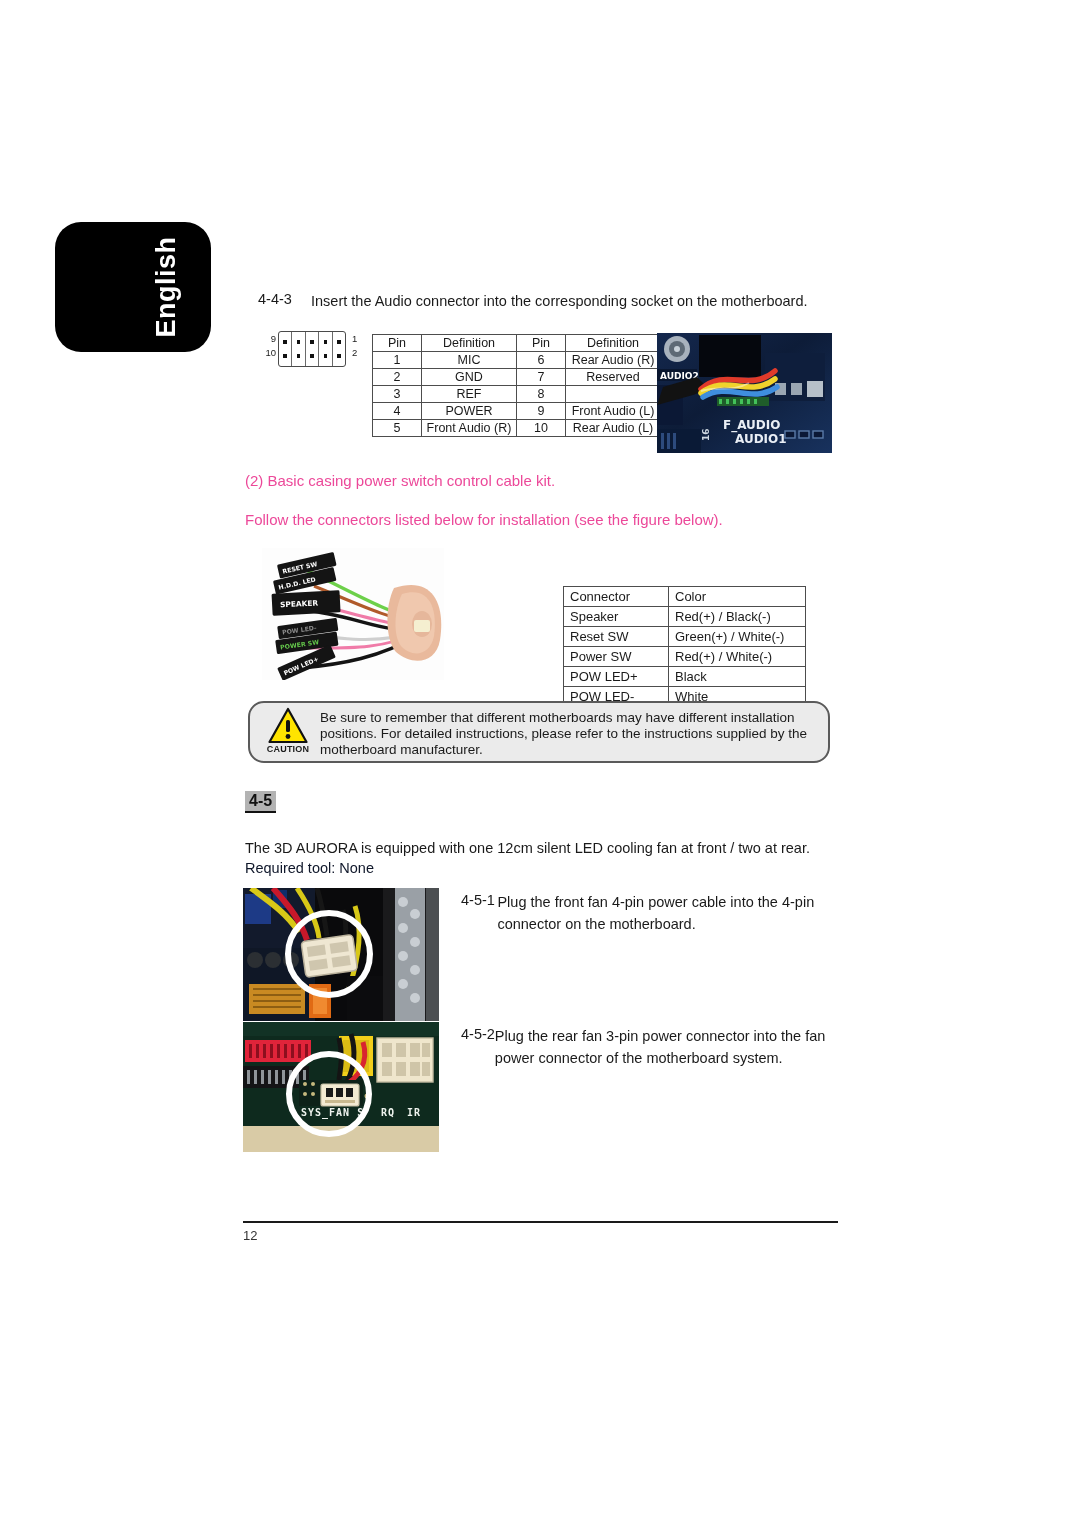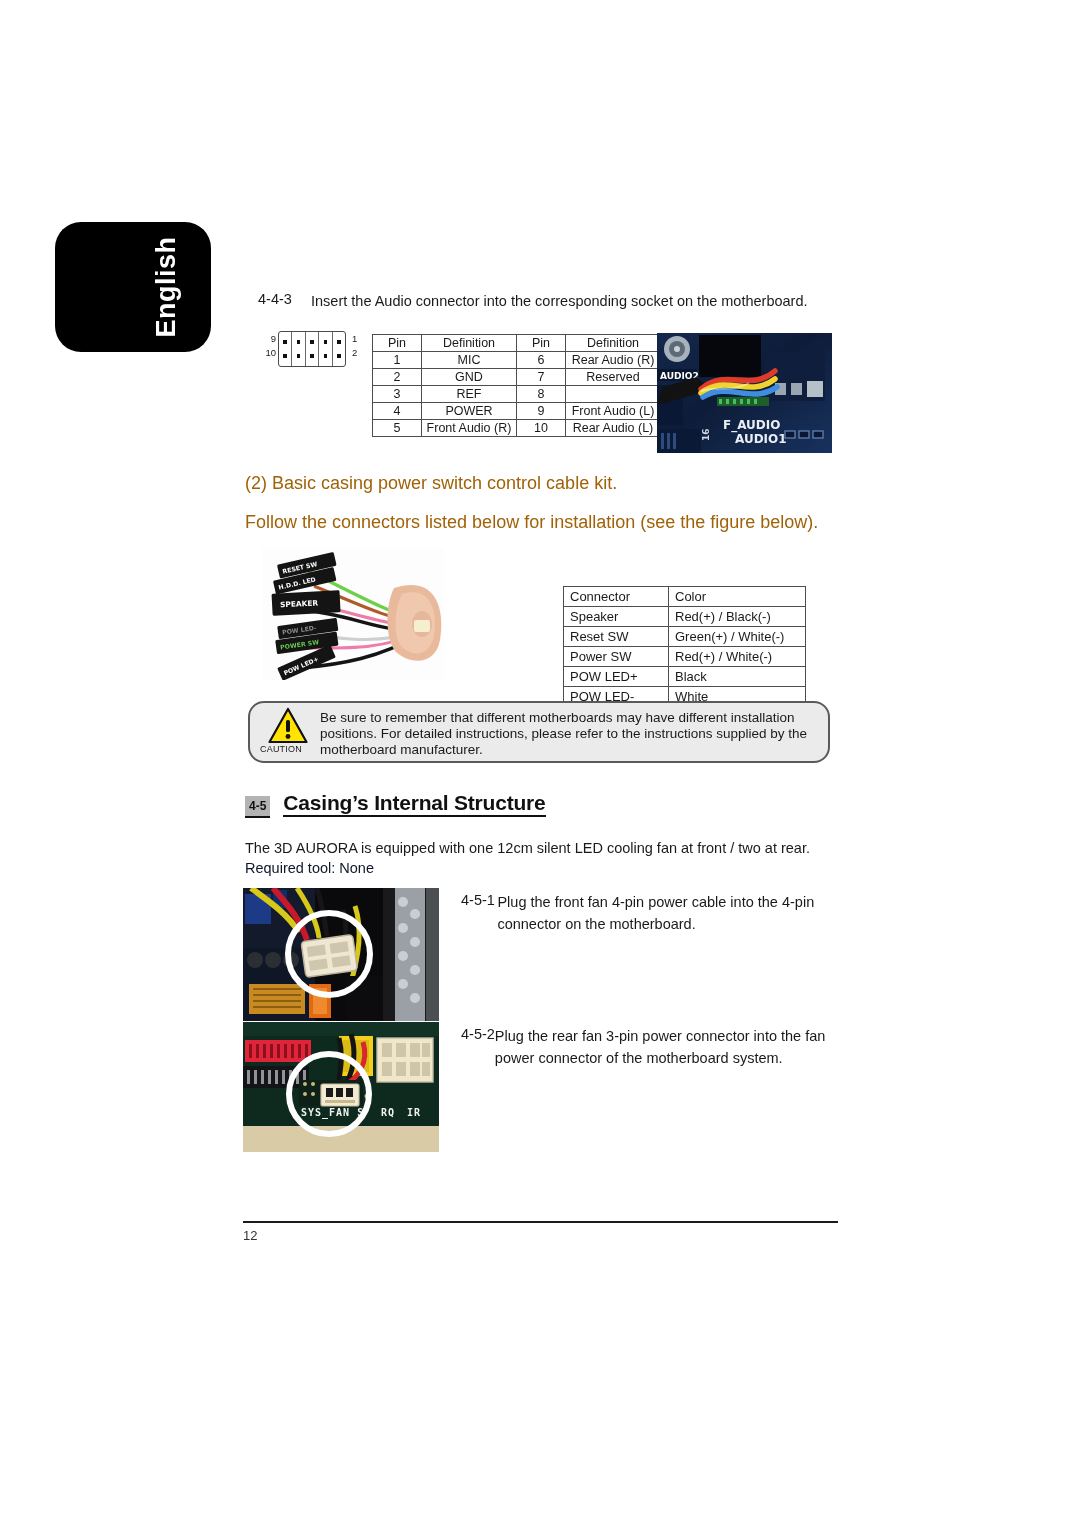--- a/index.html
+++ b/index.html
@@ -39,23 +39,23 @@
     transform-origin: center center;
     color: #ffffff;
     font-size: 27px;
     font-weight: bold;
     letter-spacing: 0.5px;
     white-space: nowrap;
   }
 
   
   .body-text {
-    font-size: 18px;
+    font-size: 15px;
     line-height: 1.45;
-    color: #a16207;
+    color: #ec4899;
   }
 
   .step-row {
     position: absolute;
     display: flex;
     align-items: flex-start;
   }
   .step-num {
     font-size: 14.5px;
     font-weight: normal;
@@ -181,23 +181,23 @@
     top: 4px;
     width: 56px;
     height: 54px;
   }
   .caution-tri { position: absolute; left: 8px; top: 0px; width: 40px; height: 38px; }
   .caution-label {
     position: absolute;
     left: 0;
     top: 37px;
     width: 56px;
-    text-align: left;
+    text-align: center;
     font-size: 9px;
-    font-weight: normal;
+    font-weight: bold;
     letter-spacing: 0.2px;
     color: #1a1a1a;
   }
   .caution-text {
     position: absolute;
     left: 70px;
     top: 7px;
     width: 500px;
     font-size: 13.5px;
     line-height: 16px;
@@ -208,21 +208,21 @@
   .sec-head {
     position: absolute;
     left: 245px;
     top: 791px;
     display: flex;
     align-items: baseline;
   }
   .sec-num {
     background: #b3b3b3;
     color: #111111;
-    font-size: 12px;
+    font-size: 16px;
     font-weight: bold;
     padding: 1px 4px 1px 4px;
     line-height: 18px;
     border-bottom: 2.5px solid #111111;
   }
   .sec-title {
     margin-left: 13px;
     font-size: 21px;
     font-weight: bold;
     color: #111111;
@@ -481,21 +481,20 @@
         <rect x="18" y="13" width="4" height="12" rx="1.6" fill="#111111"></rect>
         <circle cx="20" cy="29.5" r="2.4" fill="#111111"></circle>
       </svg>
       <div class="caution-label">CAUTION</div>
     </div>
     <div class="caution-text">Be sure to remember that different motherboards may have different installation positions. For detailed instructions, please refer to the instructions supplied by the motherboard manufacturer.</div>
   </div>
 
   <div class="sec-head">
     <span class="sec-num">4-5</span>
-    <span class="sec-title">Casing’s Internal Structure</span>
   </div>
 
   <div id="intro-1">The 3D AURORA is equipped with one 12cm silent LED cooling fan at front / two at rear.</div>
   <div id="intro-2">Required tool: None</div>
 
   <div class="photo" id="photo-fan4">
     <svg viewBox="0 0 196 133" preserveAspectRatio="none">
       <rect x="0" y="0" width="196" height="133" fill="#0a0a0c"></rect>
       <rect x="0" y="0" width="72" height="133" fill="#121a2c"></rect>
       <rect x="0" y="60" width="72" height="73" fill="#0f1726"></rect>

